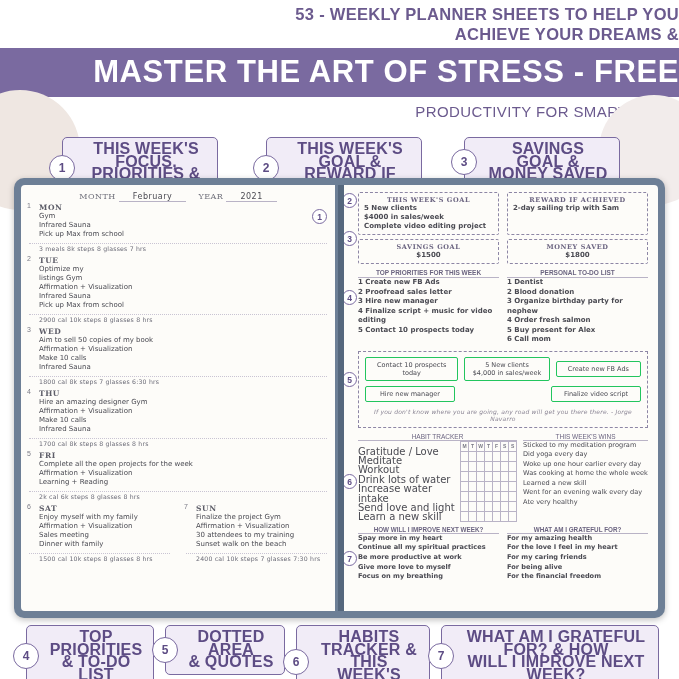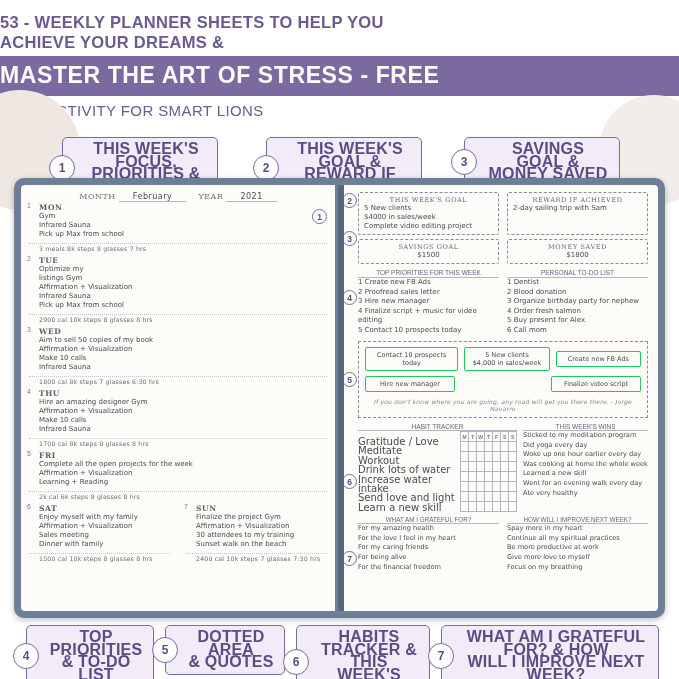--- a/index.html
+++ b/index.html
@@ -6,27 +6,27 @@
   html, body { margin:0; padding:0; }
   body {
     width: 679px; height: 679px;
     font-family: "Liberation Sans", sans-serif;
     background: #ffffff;
     overflow: hidden;
     position: relative;
   }
 
   
-  .header { width:100%; text-align:left; padding-top:12px; }
+  .header { width:100%; text-align:right; padding-top:4px; }
   .header .line1, .header .line2 {
     color:#6b5a8e; font-size:16.5px; font-weight:bold; letter-spacing:.3px;
     line-height:20px;
   }
   .band {
-    background:#7a6aa0; color:#fff; font-size:23px; font-weight:bold;
+    background:#7a6aa0; color:#fff; font-size:31px; font-weight:bold;
     letter-spacing:.6px; padding:6px 0 7px; margin-top:4px;
   }
   .subline {
     color:#6b5a8e; font-size:15px; letter-spacing:.4px; margin-top:6px;
   }
   .callout {
     position:relative; display:flex; align-items:center;
     background:#f1ecf7; border:1.6px solid #7a6aa0; border-radius:5px;
     padding:5px 10px 5px 22px; min-height:36px;
   }
@@ -88,21 +88,21 @@
   .rp { padding:7px 10px 6px 14px; position:relative; height:100%; }
   .rbox {
     border:1px dashed #8d86a5; border-radius:2px; padding:3px 5px;
     position:relative;
   }
   .rbox .cap {
     font-size:6.5px; color:#6b6480; letter-spacing:.6px; text-align:center;
     font-family:"DejaVu Serif", serif;
   }
   .rbox .val { font-size:7px; color:#4a4a52; line-height:9px; }
-  .two { display:flex; gap:8px; }
+  .two { display:flex; gap:8px;font-weight:bold; }
   .two > div { flex:1; }
   .listitem { font-size:7px; line-height:9.5px; color:#4a4a52; }
   .tag {
     border:1px solid #22c55e; border-radius:2px; text-align:center;
     font-size:6.5px; color:#4a4a52; padding:3px 2px; background:#fdfcf9;
   }
   .quote {
     font-size:6px; color:#8a8494; text-align:center; font-style:italic;
     letter-spacing:.2px;
   }
@@ -415,35 +415,35 @@
           <div class="wins hw">Woke up one hour earlier every day</div>
           <div class="wins hw">Was cooking at home the whole week</div>
           <div class="wins hw">Learned a new skill</div>
           <div class="wins hw">Went for an evening walk every day</div>
           <div class="wins hw">Ate very healthy</div>
         </div>
       </div>
 
       <div class="two" style="margin-top:4px;">
         <div>
+          <div class="cap" style="font-size:6.3px;color:#6b6480;text-align:center;border-bottom:1px solid #b9b3c6;">HOW WILL I IMPROVE NEXT WEEK?</div>
+          <div class="grat hw">Spay more in my heart</div>
+          <div class="grat hw">Continue all my spiritual practices</div>
+          <div class="grat hw">Be more productive at work</div>
+          <div class="grat hw">Give more love to myself</div>
+          <div class="grat hw">Focus on my breathing</div>
+        </div>
+        <div>
           <div class="cap" style="font-size:6.3px;color:#6b6480;text-align:center;border-bottom:1px solid #b9b3c6;">WHAT AM I GRATEFUL FOR?</div>
           <div class="grat hw">For my amazing health</div>
           <div class="grat hw">For the love I feel in my heart</div>
           <div class="grat hw">For my caring friends</div>
           <div class="grat hw">For being alive</div>
           <div class="grat hw">For the financial freedom</div>
         </div>
-        <div>
-          <div class="cap" style="font-size:6.3px;color:#6b6480;text-align:center;border-bottom:1px solid #b9b3c6;">HOW WILL I IMPROVE NEXT WEEK?</div>
-          <div class="grat hw">Spay more in my heart</div>
-          <div class="grat hw">Continue all my spiritual practices</div>
-          <div class="grat hw">Be more productive at work</div>
-          <div class="grat hw">Give more love to myself</div>
-          <div class="grat hw">Focus on my breathing</div>
-        </div>
       </div>
 
       <div class="marker" style="position:absolute;left:-2px;top:8px;">2</div>
       <div class="marker" style="position:absolute;left:-2px;top:46px;">3</div>
       <div class="marker" style="position:absolute;left:-2px;top:105px;">4</div>
       <div class="marker" style="position:absolute;left:-2px;top:187px;">5</div>
       <div class="marker" style="position:absolute;left:-2px;top:289px;">6</div>
       <div class="marker" style="position:absolute;left:-2px;top:366px;">7</div>
     </div>
   </div>

